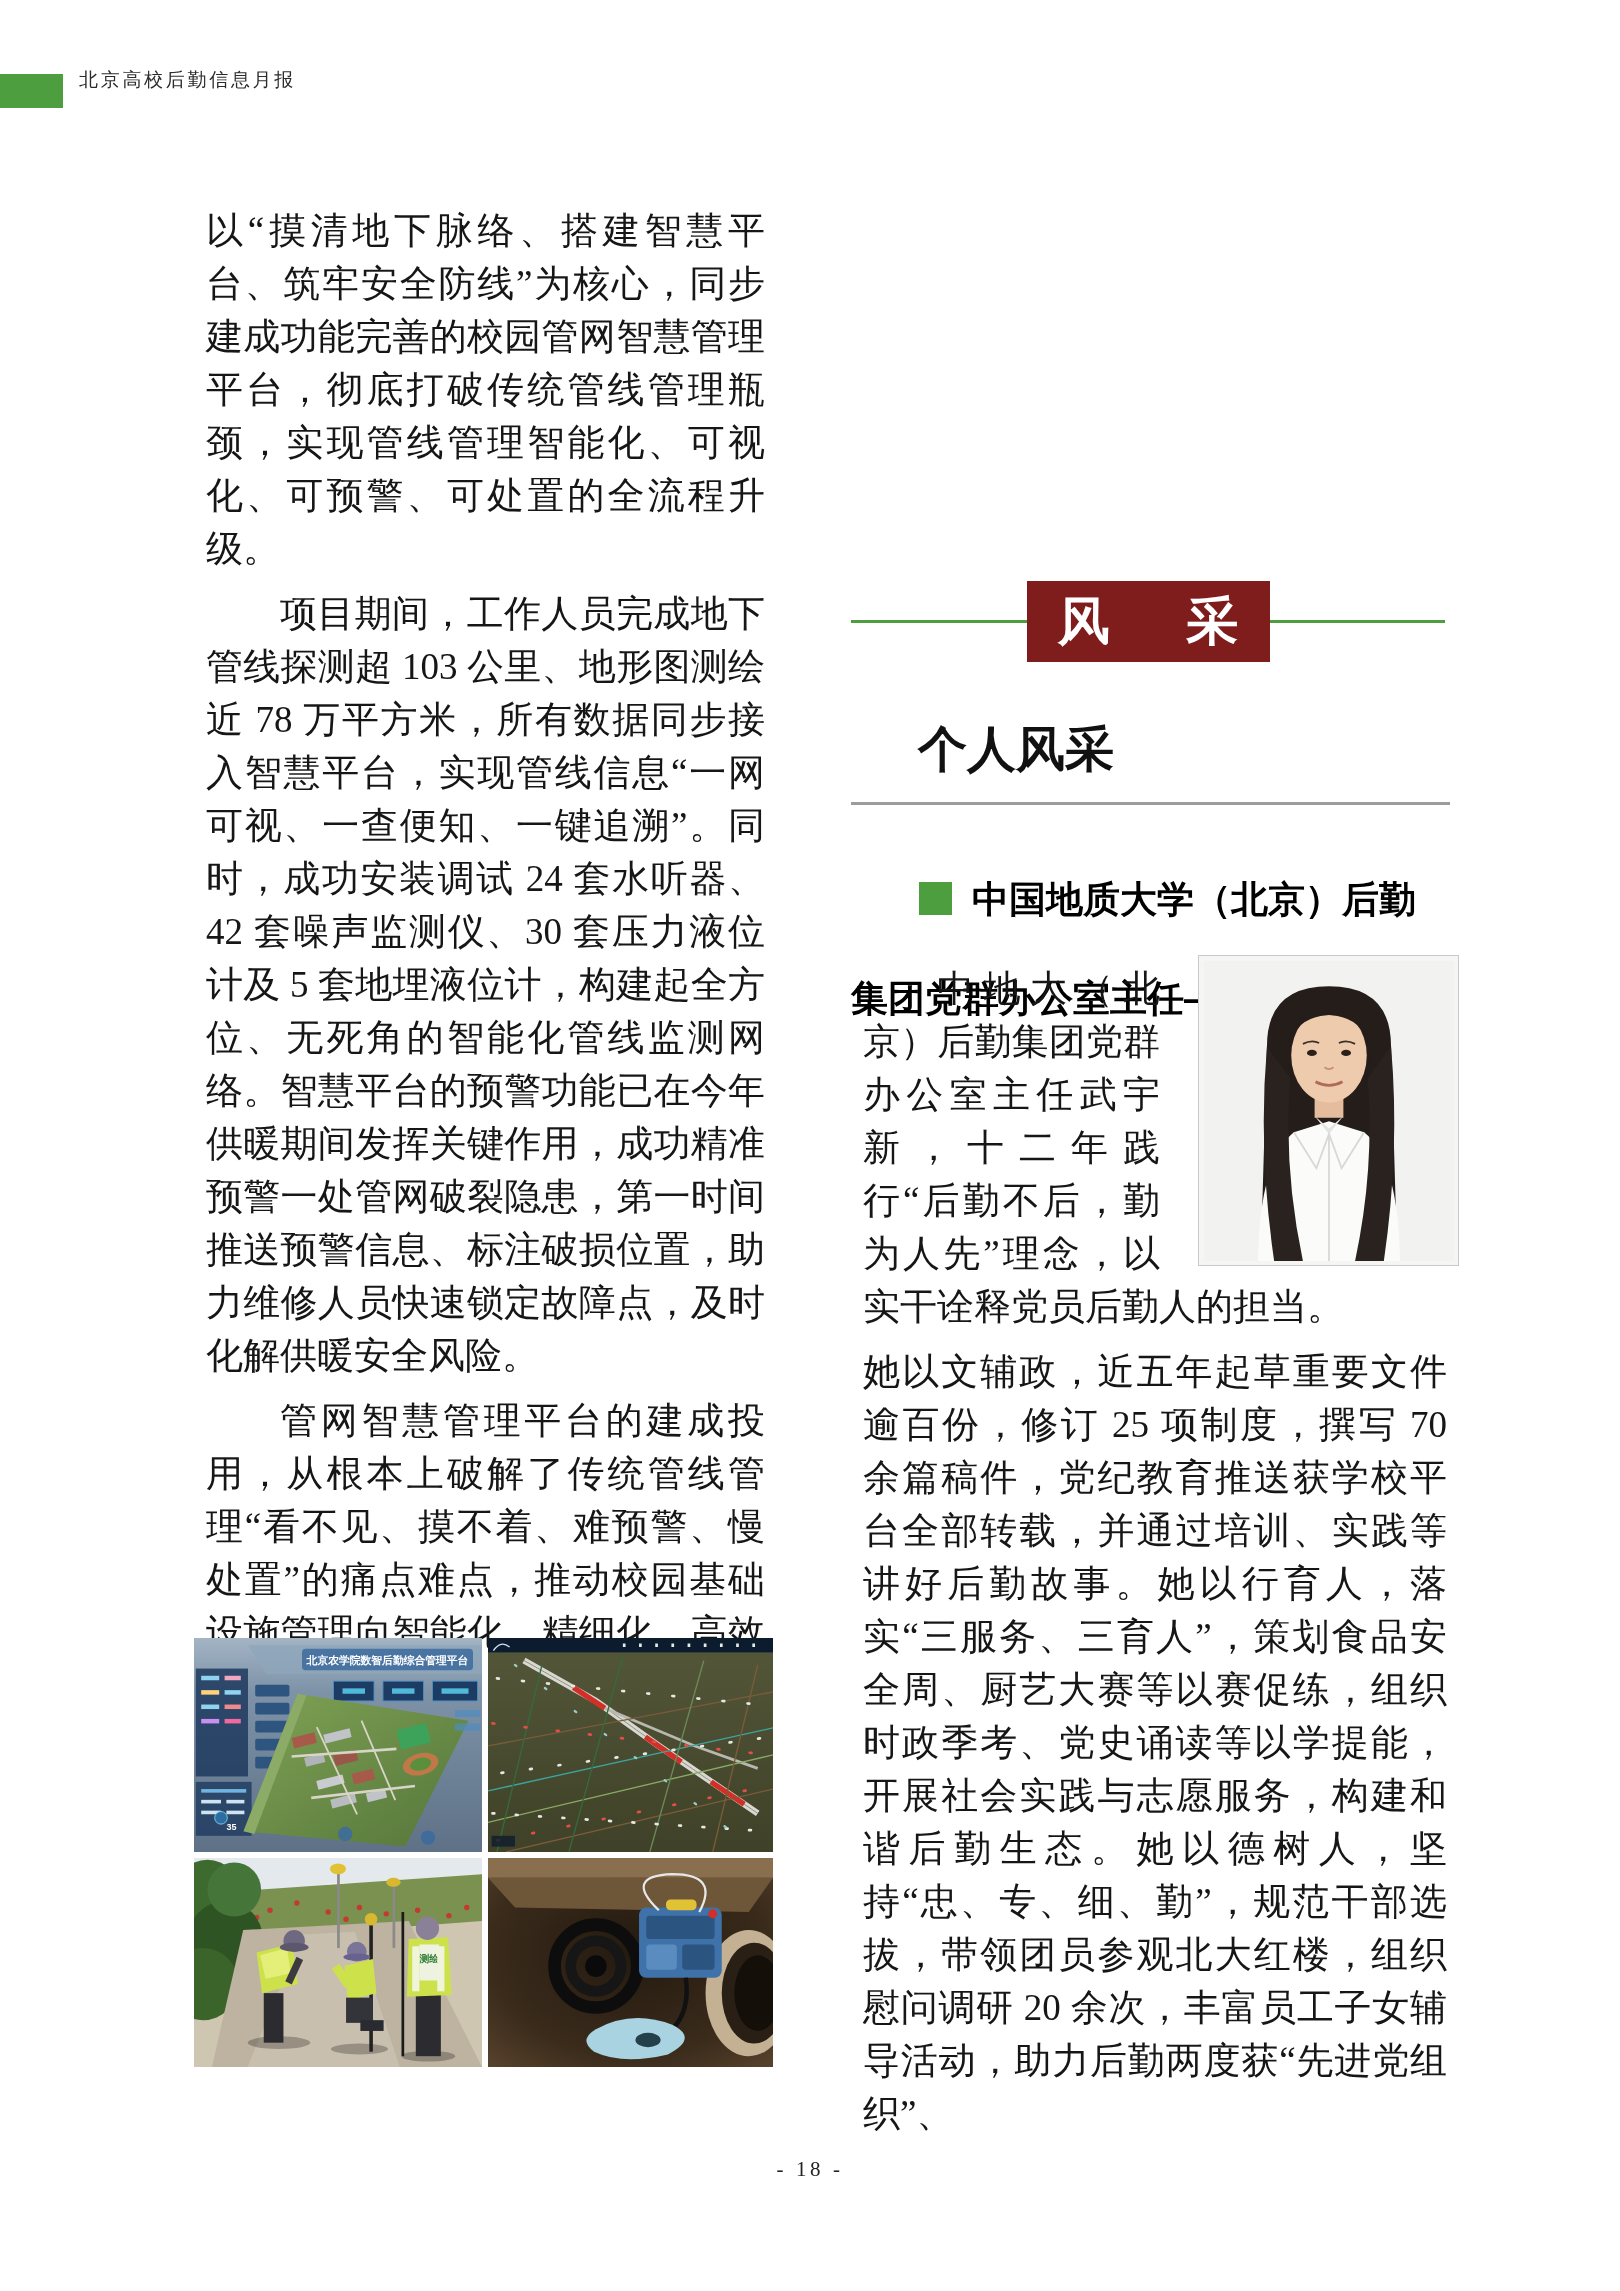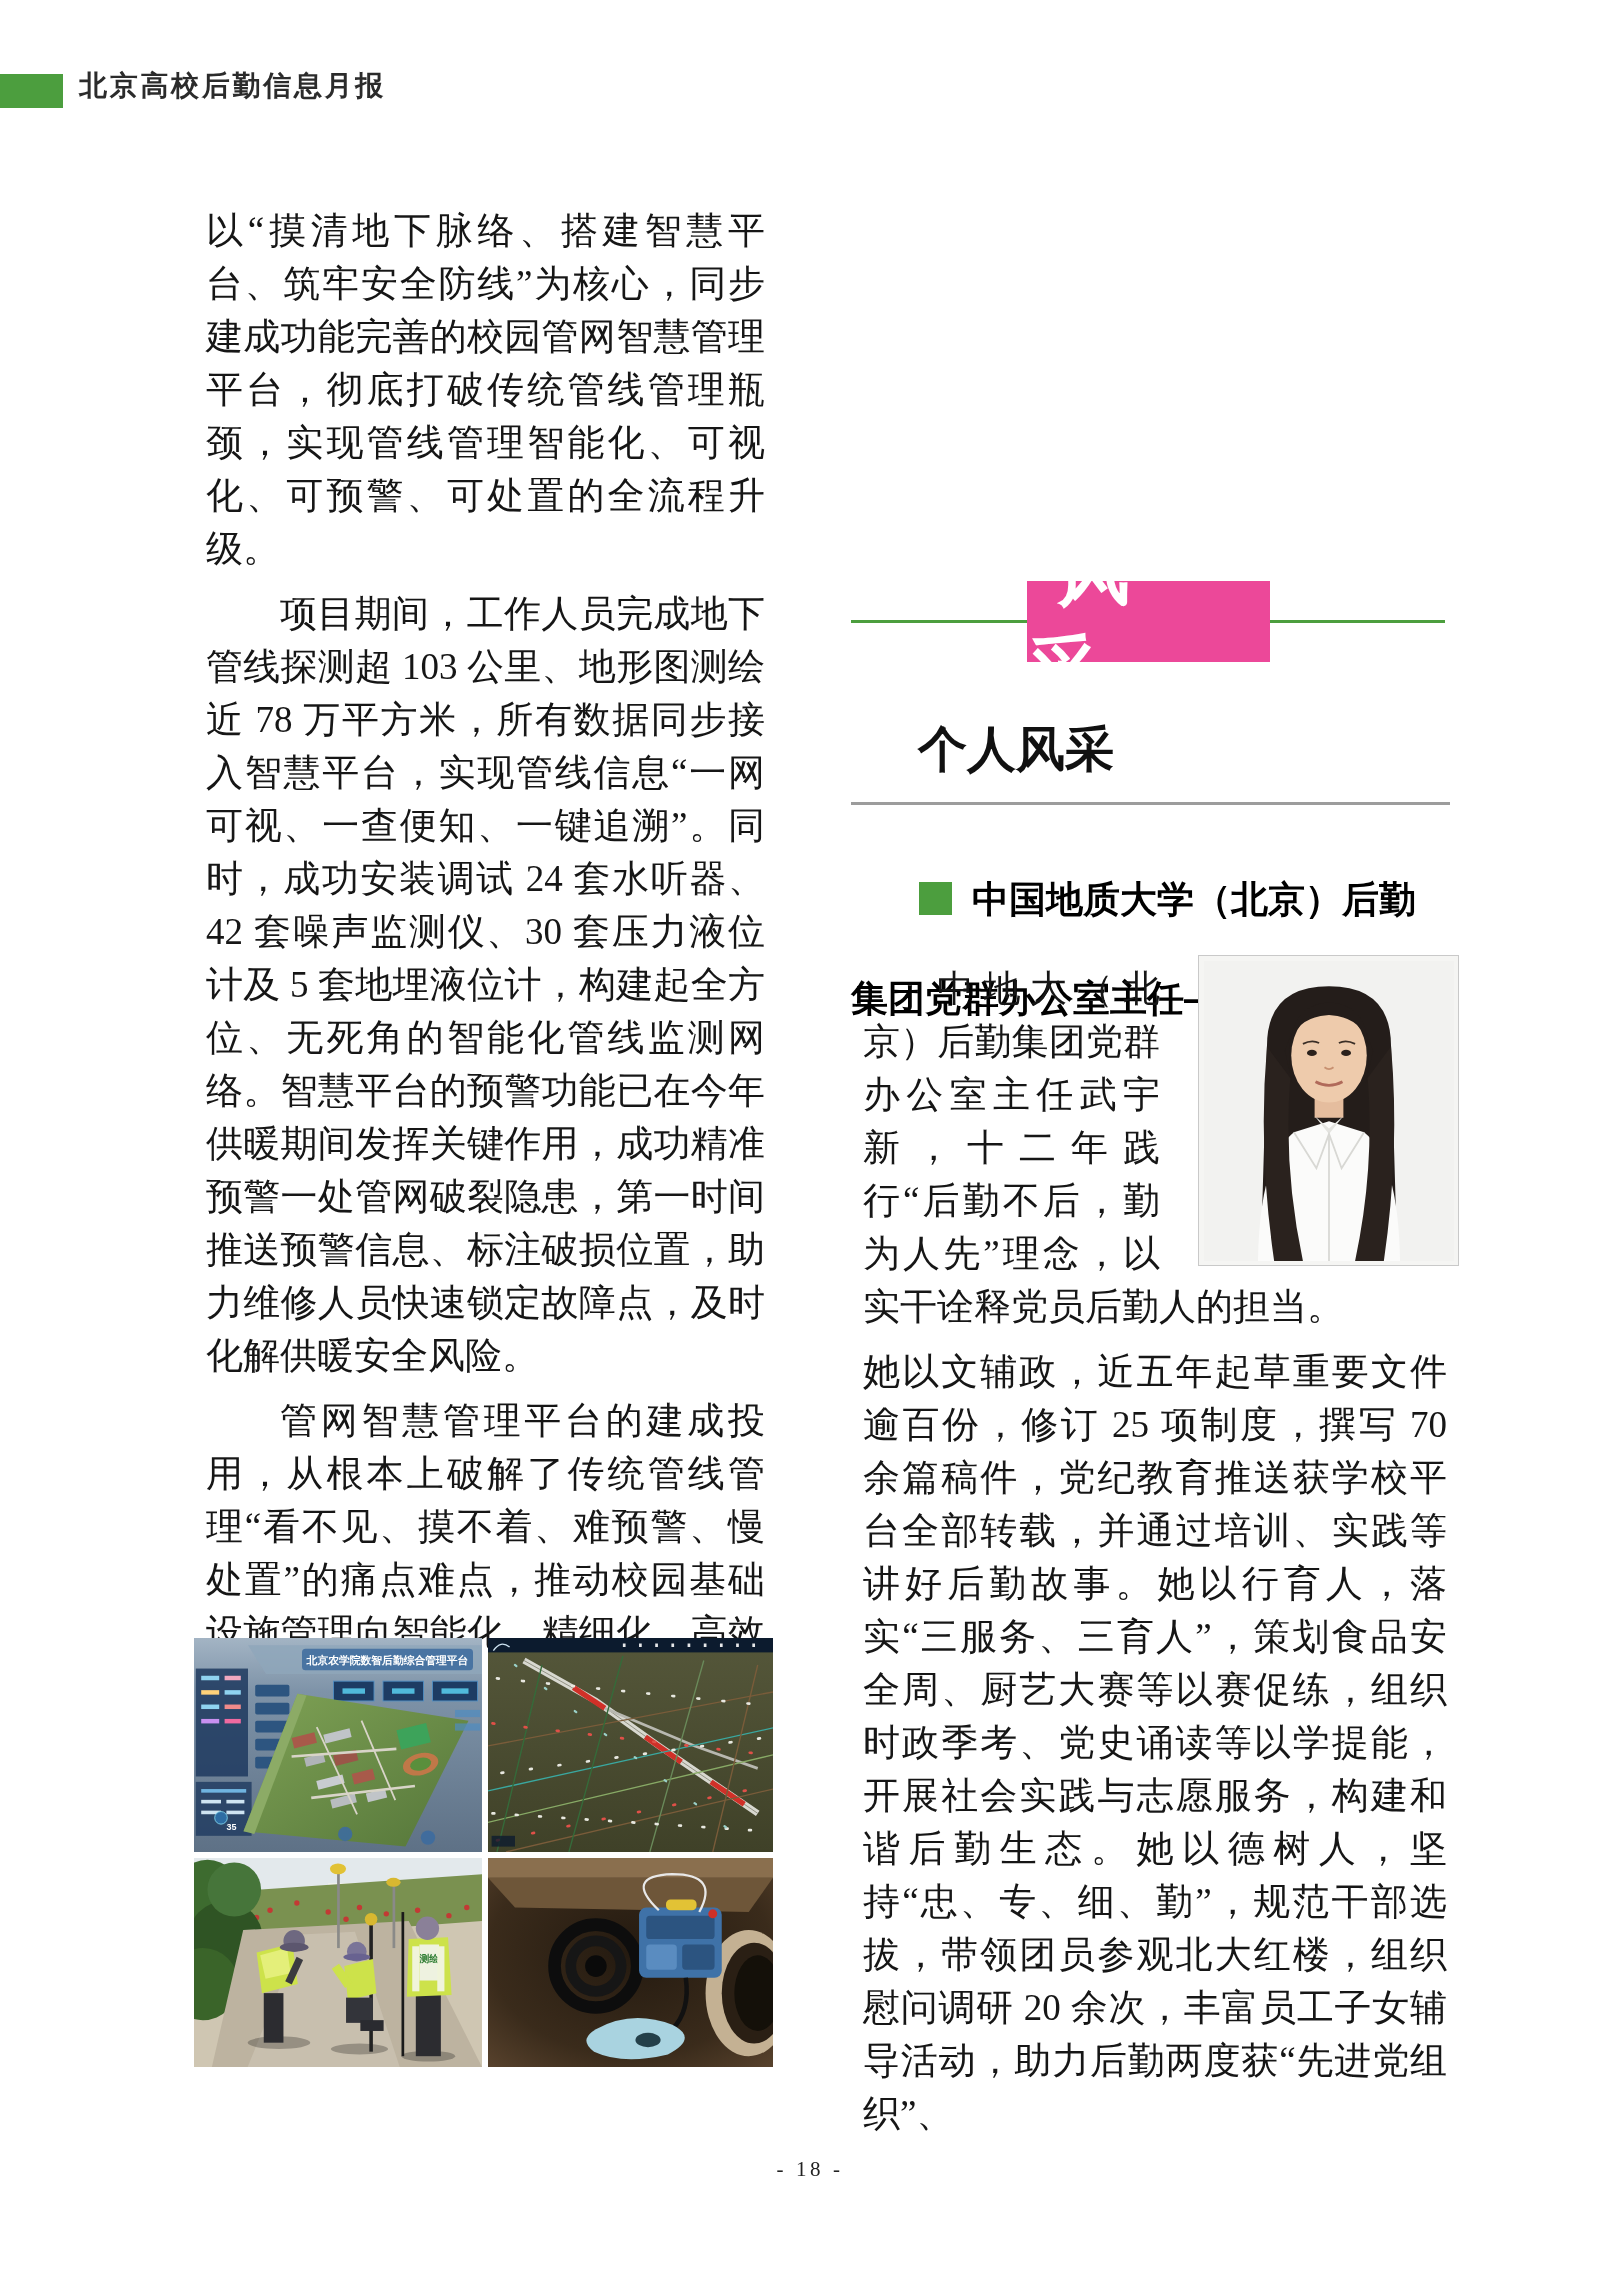--- a/index.html
+++ b/index.html
@@ -2,36 +2,36 @@
 <html style="font-size:14.4px"><head>
 <meta charset="utf-8">
 <style>
   html,body{margin:0;padding:0;background:#ffffff;}
   .page{position:relative;width:1620px;height:2292px;background:#ffffff;
         font-family:"Liberation Serif","DejaVu Serif",serif;color:#161616;overflow:hidden;}
 
   
   .hdr-block{position:absolute;left:0;top:74px;width:63px;height:34px;background:#4c9e3e;}
   .hdr-title{position:absolute;left:79px;top:67px;font-family:"Liberation Sans","DejaVu Sans",sans-serif;
-             font-weight:bold;font-size:28px;color:#2b2b2b;letter-spacing:2.7px;}
+             font-weight:normal;font-size:19px;color:#2b2b2b;letter-spacing:2.7px;}
 
   
   .col-left{position:absolute;left:194px;top:192px;width:583px;}
   .body-p{font-size:37px;line-height:53px;text-align:justify;margin:12px;}
   .ind{text-indent:74px;}
 
   .rc{position:absolute;left:851px;width:608px;}
   .rc-top{top:192px;}
 
   
   .banner{top:581px;height:81px;display:flex;align-items:center;width:594px;}
   .banner .bline{flex:1;height:3.6px;background:#4c9e3e;}
-  .banner .bbox{width:243px;height:81px;background:#ec4899;color:#ffffff;
+  .banner .bbox{width:243px;height:81px;background:#7f1d1d;color:#ffffff;
                 font-family:"Liberation Sans","DejaVu Sans",sans-serif;font-weight:bold;
-                font-size:72px;display:flex;align-items:center;justify-content:center;
+                font-size:52px;display:flex;align-items:center;justify-content:center;
                 letter-spacing:31px;text-indent:31px;}
 
   .sec-title{top:717px;left:918px;font-family:"Liberation Sans","DejaVu Sans",sans-serif;
              font-weight:bold;font-size:49px;color:#111;}
   .sec-rule{top:802px;width:599px;height:2.7px;background:#9c9c9c;}
 
   .prof-head{top:833px;font-family:"Liberation Sans","DejaVu Sans",sans-serif;
              font-weight:bold;font-size:37px;line-height:54px;color:#000;}
   .bullet{display:inline-block;width:33px;height:33px;background:#4c9e3e;margin:0 20px 0 0;
           vertical-align:-2.7px;}

